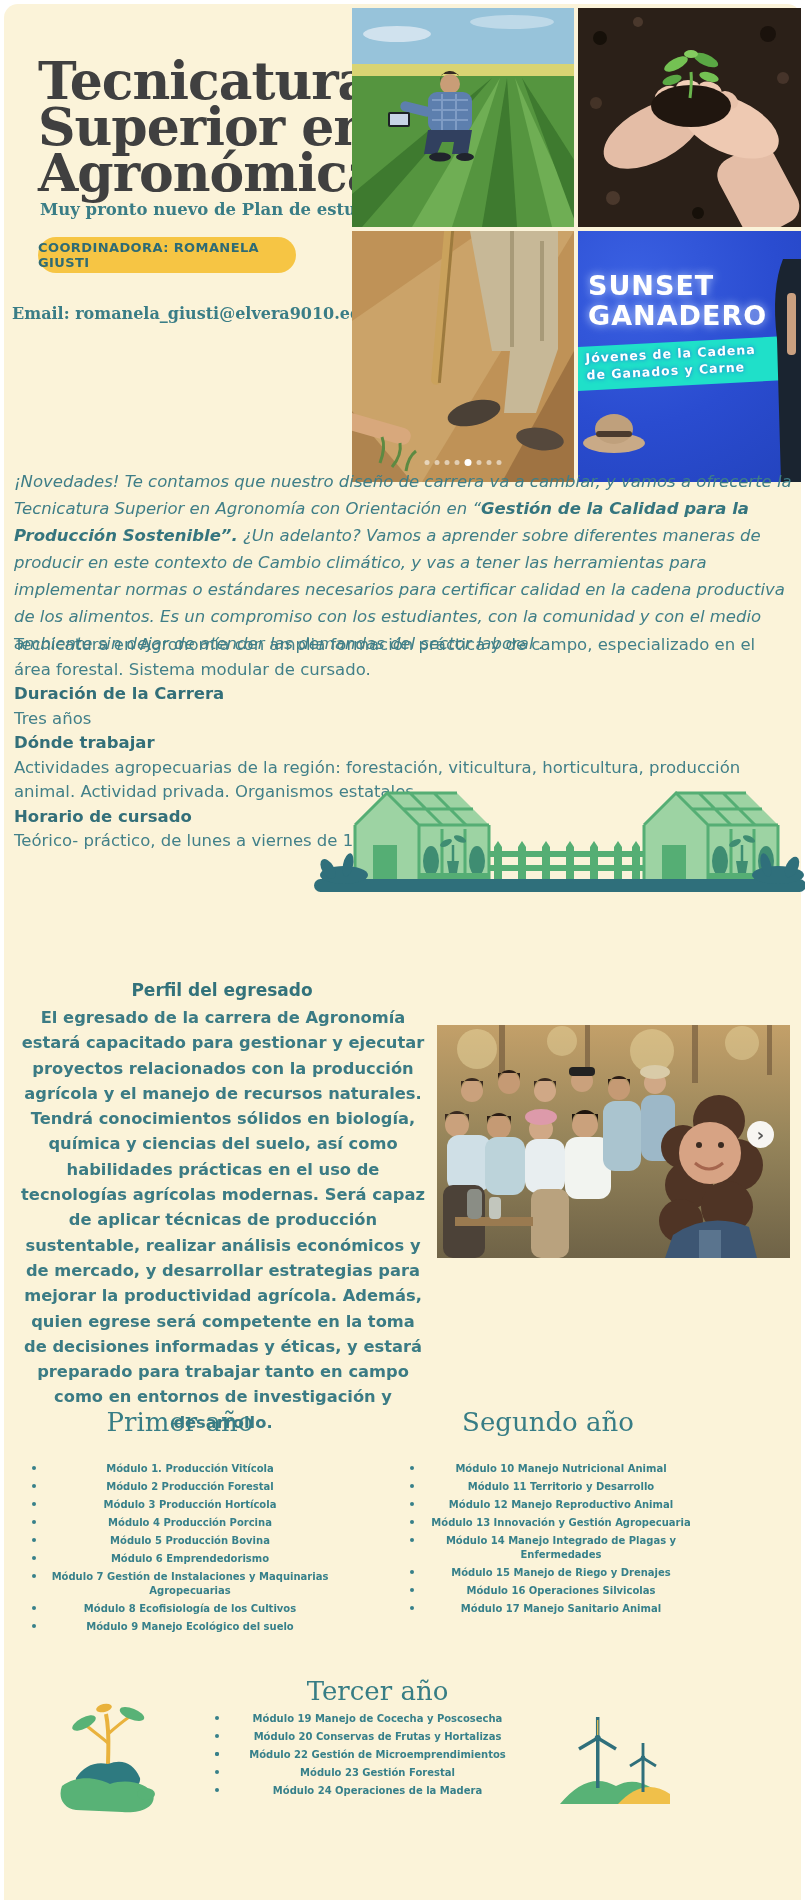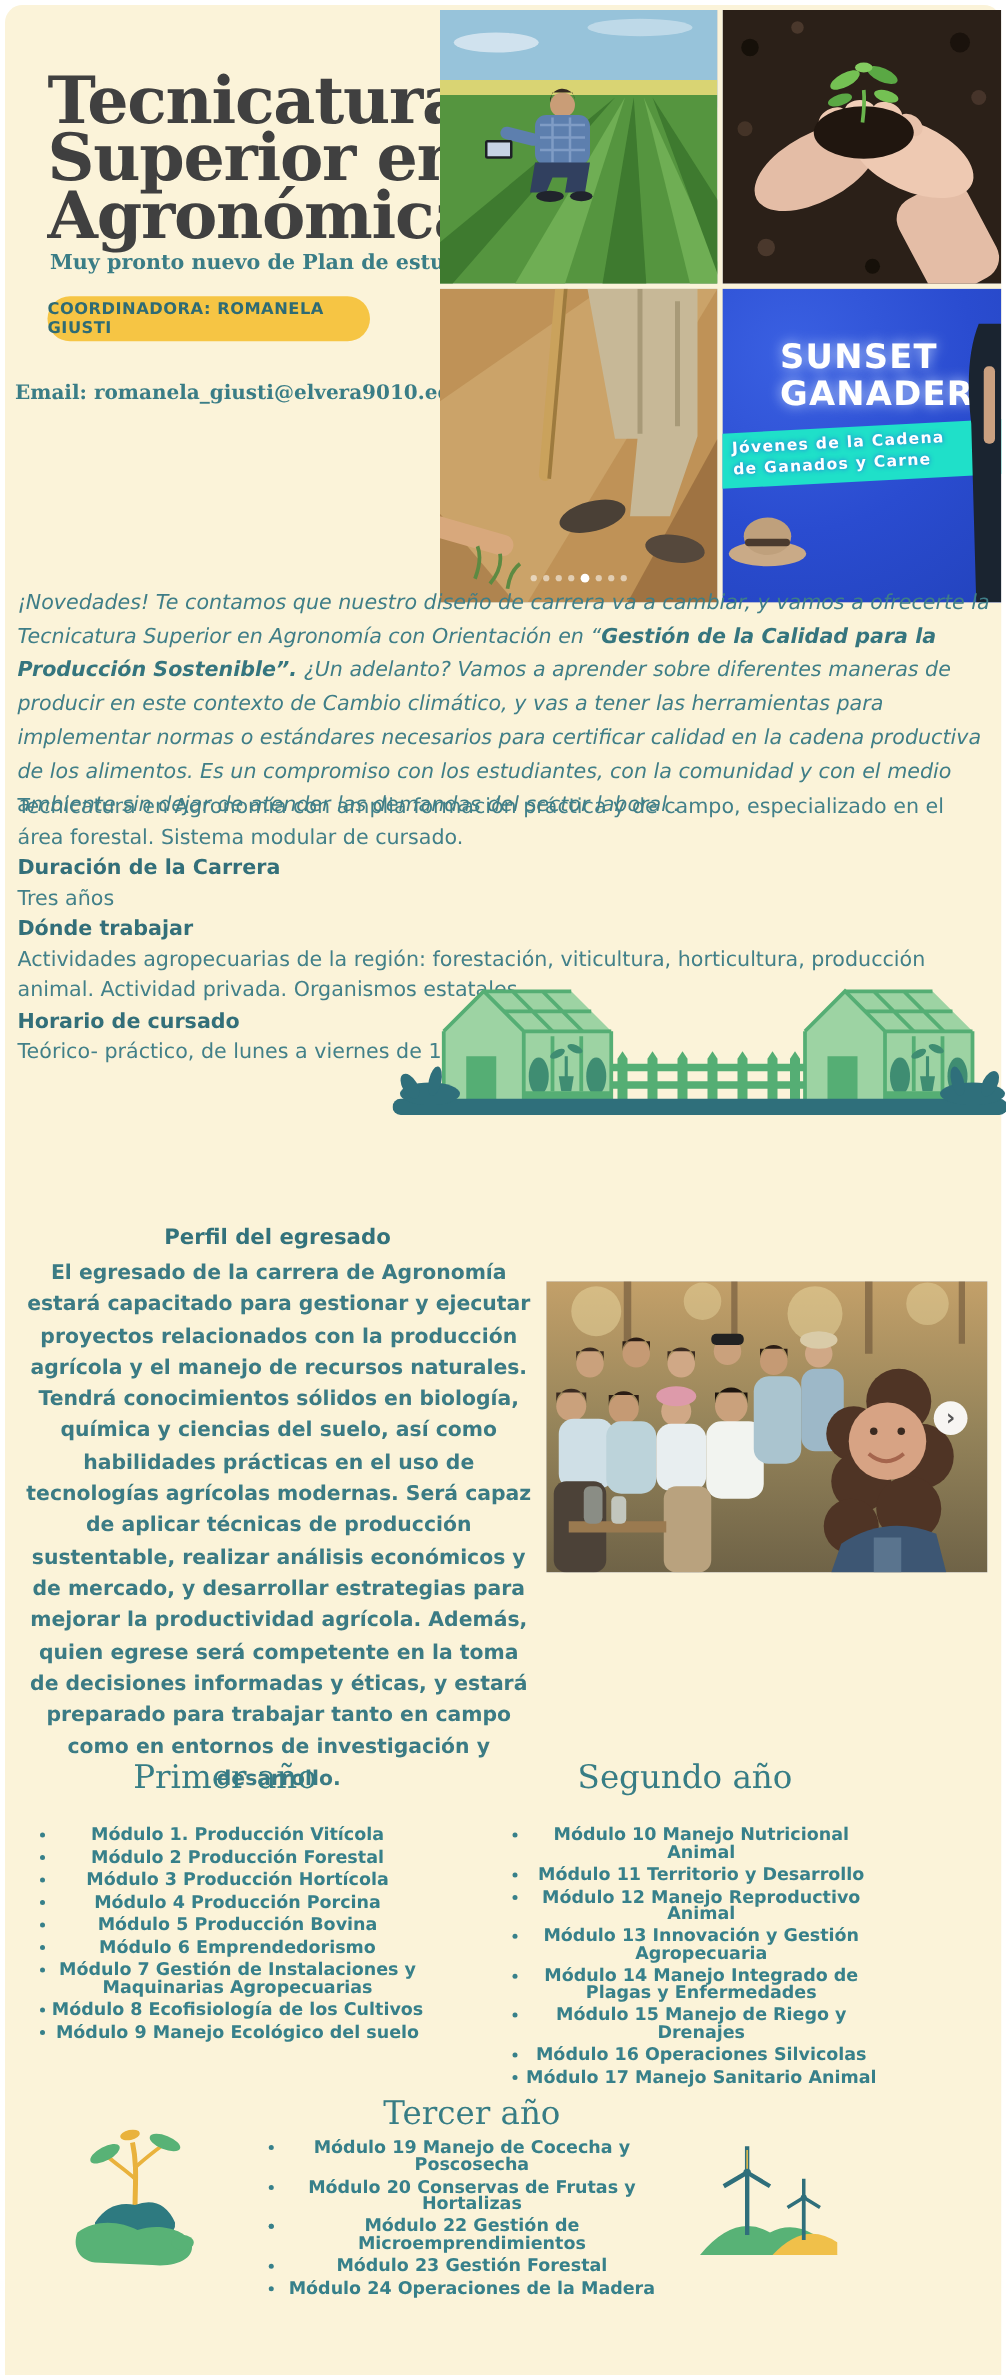--- a/index.html
+++ b/index.html
@@ -21,21 +21,21 @@
          font-size:16px;color:#3a7d86;}
 
   
   .grid{left:352px;top:8px;display:grid;grid-template-columns:222px 223px;
         grid-template-rows:219px 251px;gap:4px;}
   .ph{position:relative;overflow:hidden;background:#ccc;}
   .ph svg{display:block;width:100%;height:100%;}
 
   .slide-bg{position:absolute;inset:0;background:radial-gradient(circle at 25% 20%, #3a60e2 0%, #2a4cd0 55%, #2343bd 100%);}
   .slide-t1,.slide-t2{position:absolute;left:10px;color:#ffffff;font-weight:800;font-size:27px;
-        letter-spacing:1px;text-shadow:0 0 10px rgba(200,220,255,.9);line-height:30px;margin-left:36px;}
+        letter-spacing:1px;text-shadow:0 0 10px rgba(200,220,255,.9);line-height:30px;}
   .slide-t1{top:40px;}  .slide-t2{top:70px;}
   .banner{position:absolute;left:-6px;top:110px;width:240px;height:44px;background:#1fe0c9;
         transform:rotate(-3deg);padding:3px 0 0 14px;box-sizing:border-box;}
   .banner div{color:#ffffff;font-weight:800;font-size:12.5px;line-height:17px;letter-spacing:1px;
         text-shadow:0 0 4px rgba(40,80,220,.8);}
 
   .dots{position:absolute;left:50%;bottom:16px;transform:translateX(-50%);display:flex;gap:5px;align-items:center;}
   .dot{width:5px;height:5px;border-radius:50%;background:rgba(255,255,255,.55);}
   .dot.active{width:7px;height:7px;background:#ffffff;}
 
@@ -59,21 +59,21 @@
   .serif-h{font-family:"DejaVu Serif",serif;color:#377d85;text-align:center;}
   .curr-heading{left:134px;top:1372px;width:400px;font-size:23px;}
   .year-h{font-size:26px;}
   .y1{left:30px;top:1407px;width:300px;}
   .y2{left:398px;top:1407px;width:300px;}
   .y3{left:205px;top:1676px;width:345px;}
   .mod-list{display:block;}
   .l1{left:22px;top:1462px;width:336px;}
   .l2{left:400px;top:1462px;width:322px;}
   .l3{left:205px;top:1712px;width:345px;}
-  .mod{position:relative;margin-bottom:4.5px;font-size:14px;font-weight:700;color:#37808a;
+  .mod{position:relative;margin-bottom:4.5px;font-size:10px;font-weight:700;color:#37808a;
        text-align:center;line-height:13.5px;padding:0 18px;}
   .bullet{position:absolute;left:10px;top:4px;width:4px;height:4px;border-radius:50%;background:#37808a;}
 
   svg{display:block;}
 </style>
 </head>
 <body>
 
 <div id="page">
   <div class="panel"></div>

